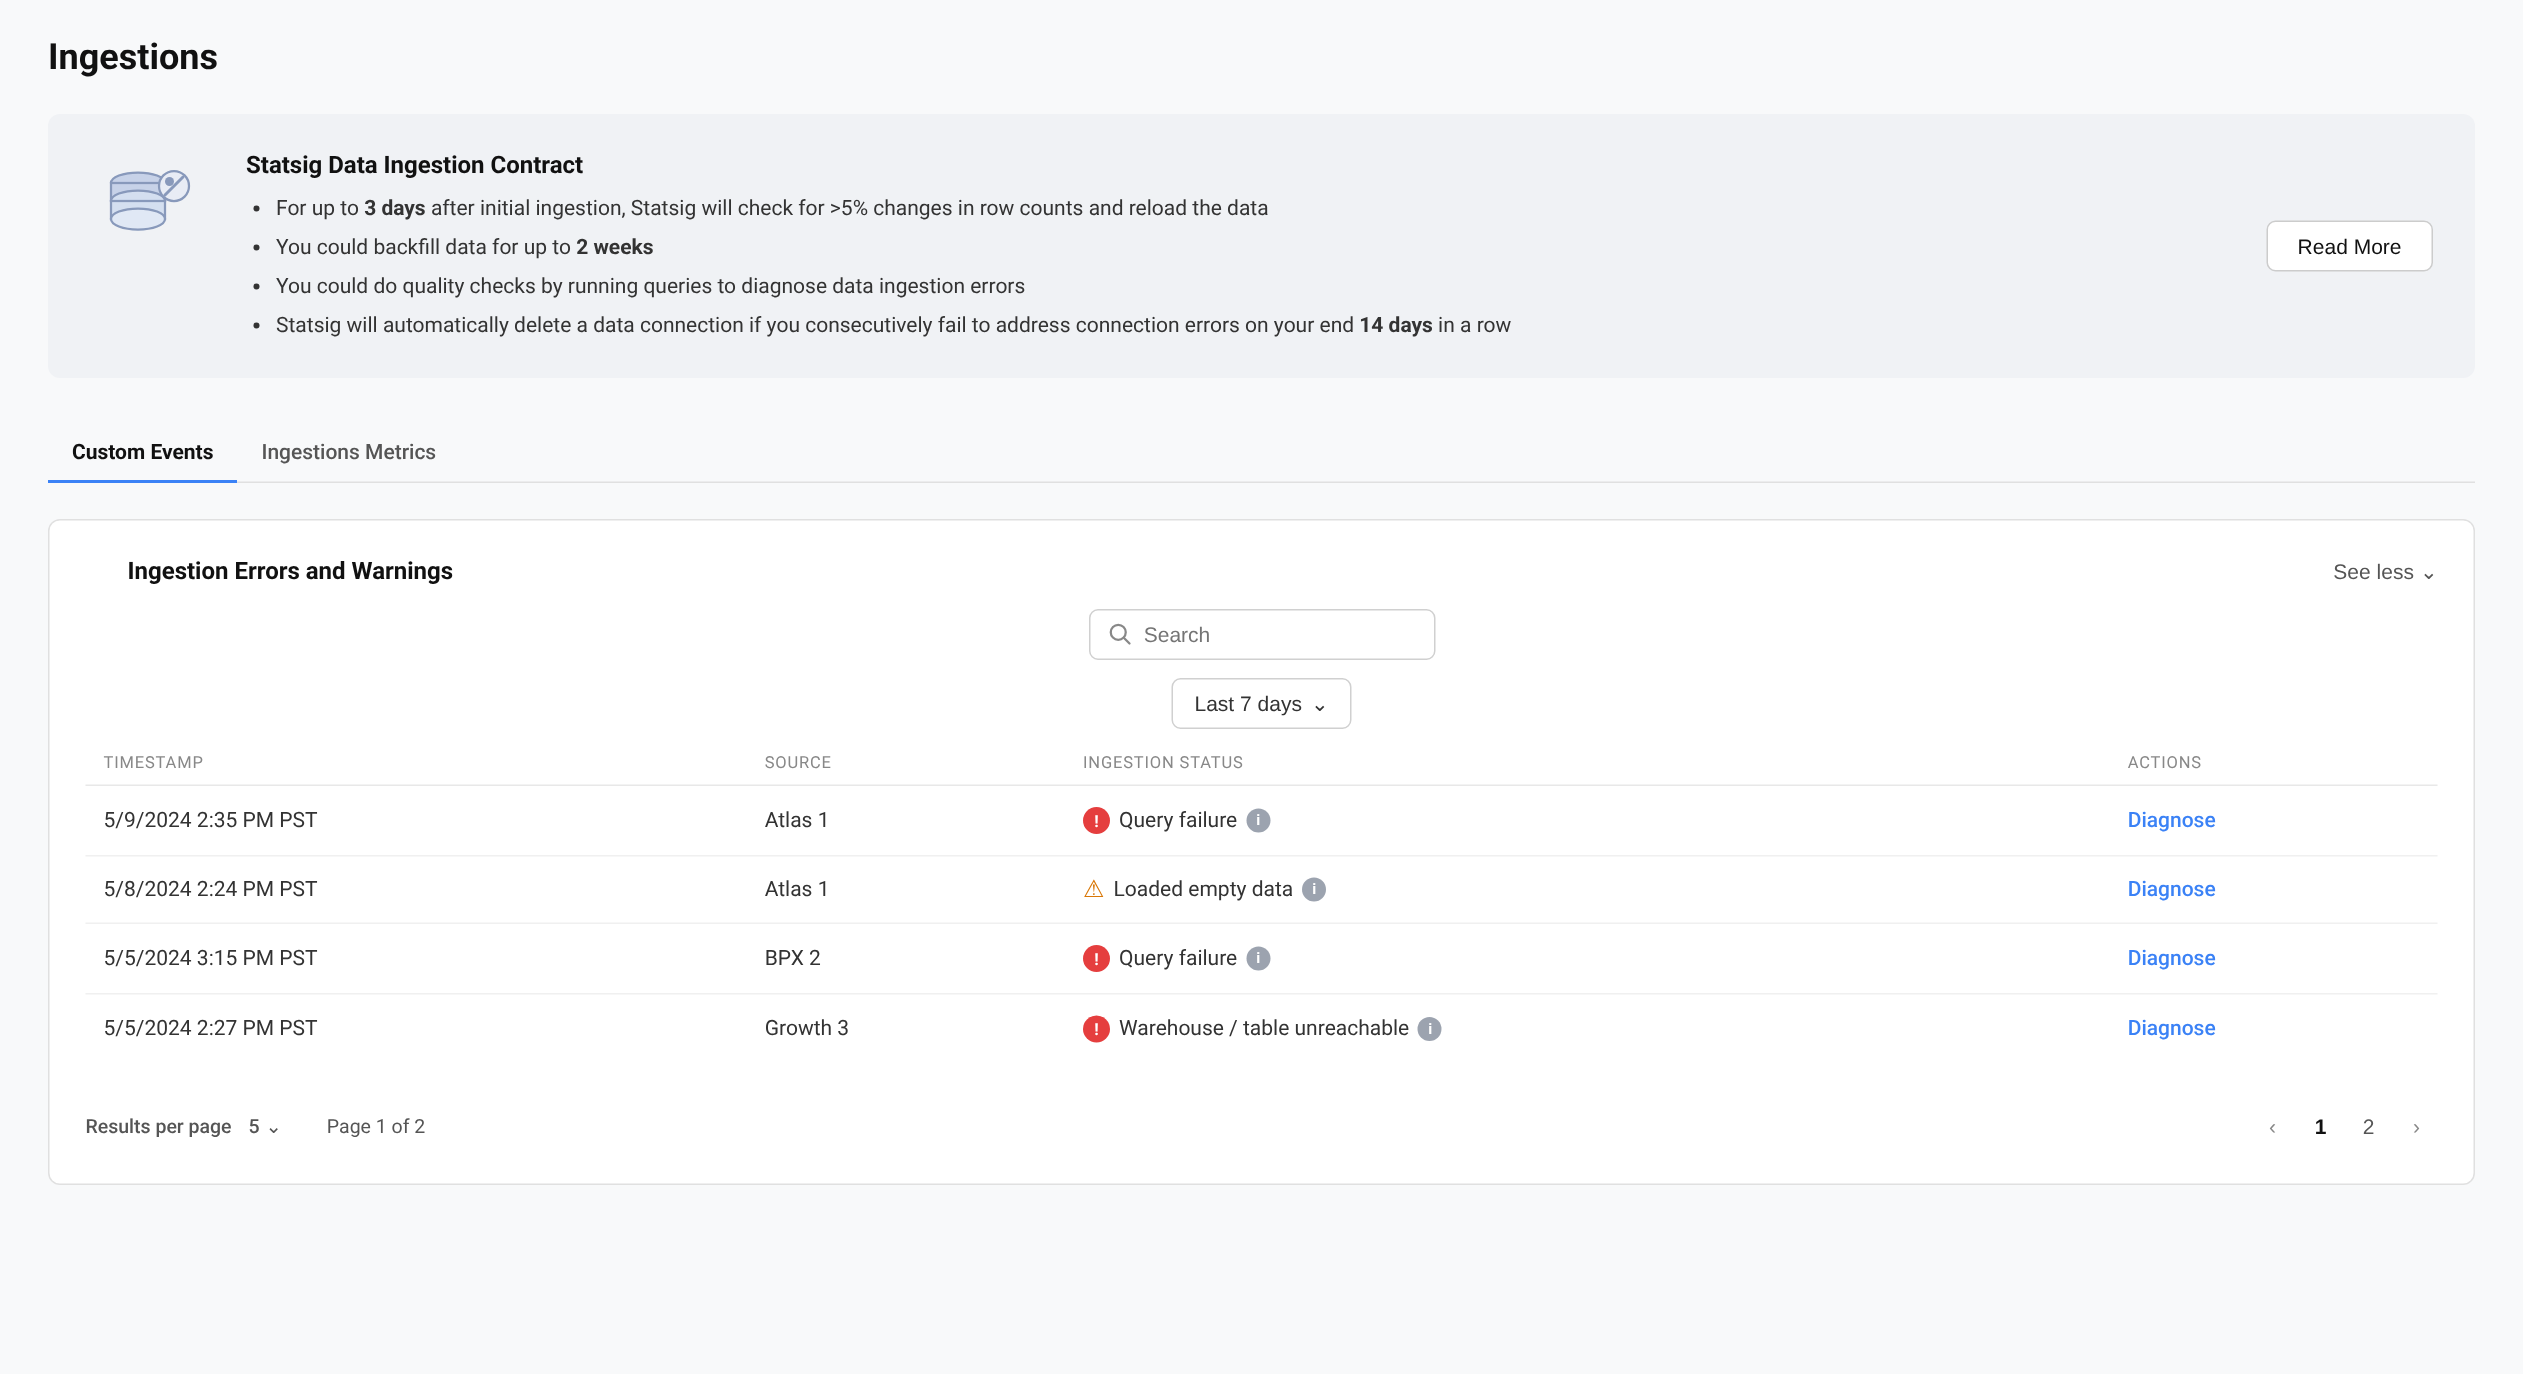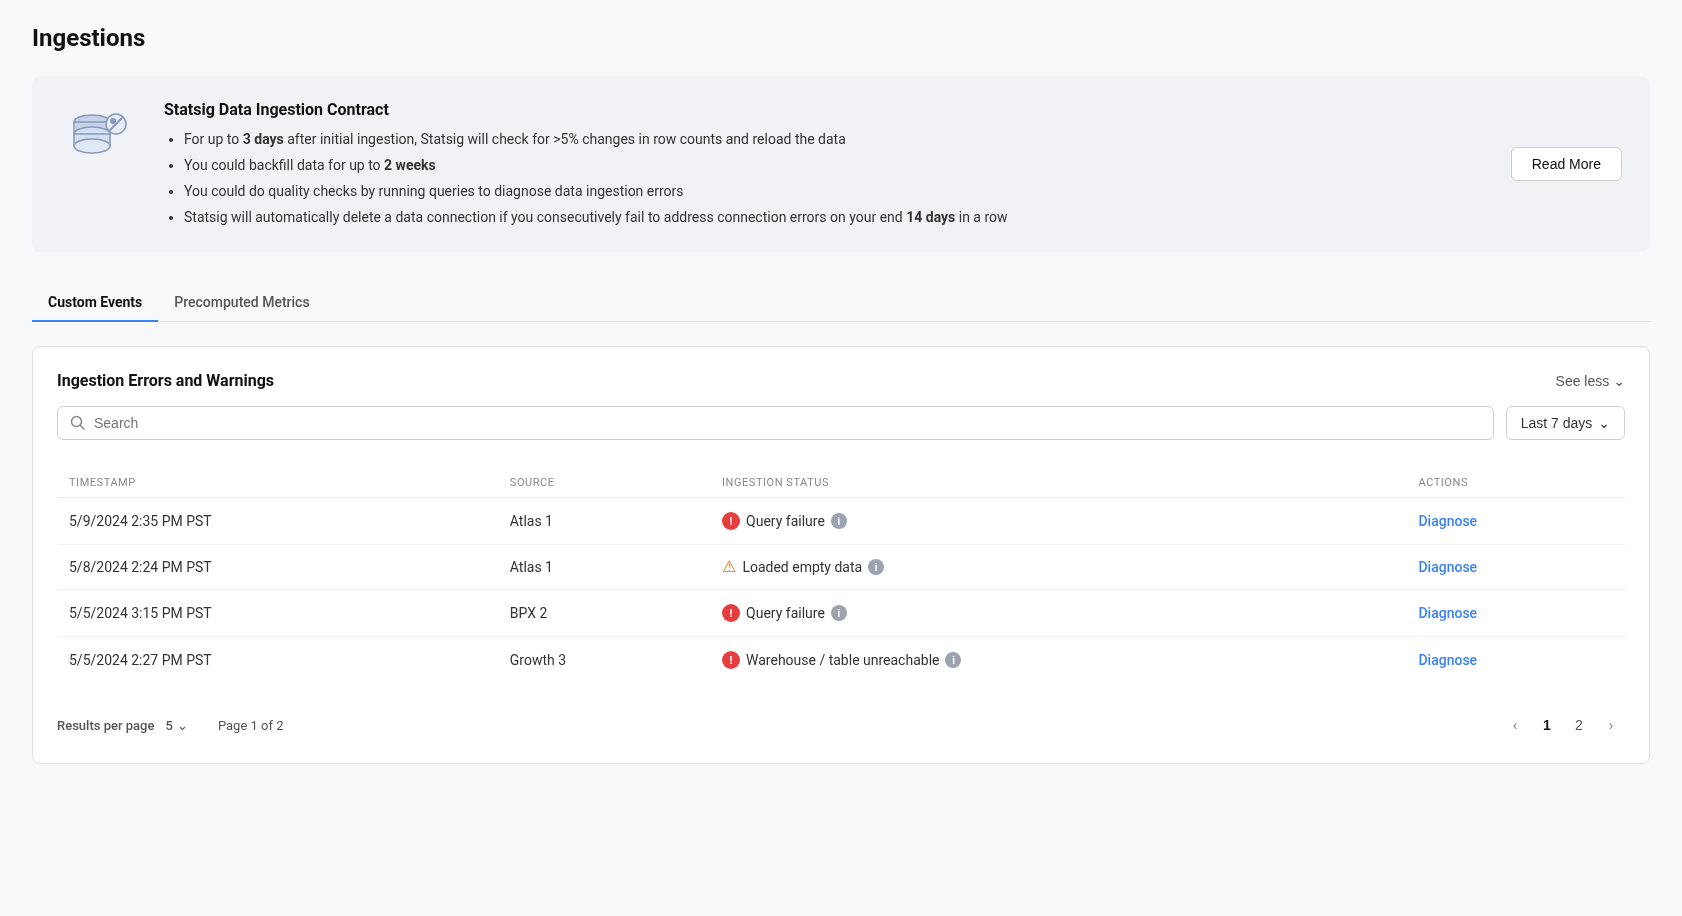--- a/index.html
+++ b/index.html
@@ -96,42 +96,44 @@
       background: white;
       border: 1px solid #e0e0e0;
       border-radius: 8px;
       padding: 24px;
     }
     .card-header {
       display: flex;
       align-items: center;
       justify-content: space-between;
       margin-bottom: 16px;
+      margin-left: 28px;
     }
     .card-title {
       font-size: 16px;
       font-weight: 700;
       color: #111;
     }
     .see-less-btn {
       background: none;
       border: none;
       cursor: pointer;
       font-size: 14px;
       color: #555;
       display: flex;
       align-items: center;
       gap: 4px;
     }
 
     .search-filter-row {
       display: flex;
       gap: 12px;
-      margin-bottom: 28px;
-      align-items: center;
+      margin-bottom: 8px;
+      align-items: center;
+      flex-direction: column;
     }
     .search-box {
       flex: 1;
       display: flex;
       align-items: center;
       border: 1px solid #d0d0d0;
       border-radius: 6px;
       padding: 8px 12px;
       gap: 8px;
       background: white;
@@ -310,21 +312,21 @@
       <li>You could do quality checks by running queries to diagnose data ingestion errors</li>
       <li>Statsig will automatically delete a data connection if you consecutively fail to address connection errors on your end <b>14 days</b> in a row</li>
     </ul>
   </div>
 
   <button class="read-more-btn">Read More</button>
 </div>
 
 <div class="tabs-container">
   <div class="tab active">Custom Events</div>
-  <div class="tab">Precomputed Metrics</div>
+  <div class="tab">Ingestions Metrics</div>
 </div>
 
 <div class="card">
   <div class="card-header">
     <div class="card-title">Ingestion Errors and Warnings</div>
     <button class="see-less-btn">
       <span>See less</span>
       <span>⌄</span>
     </button>
   </div>

